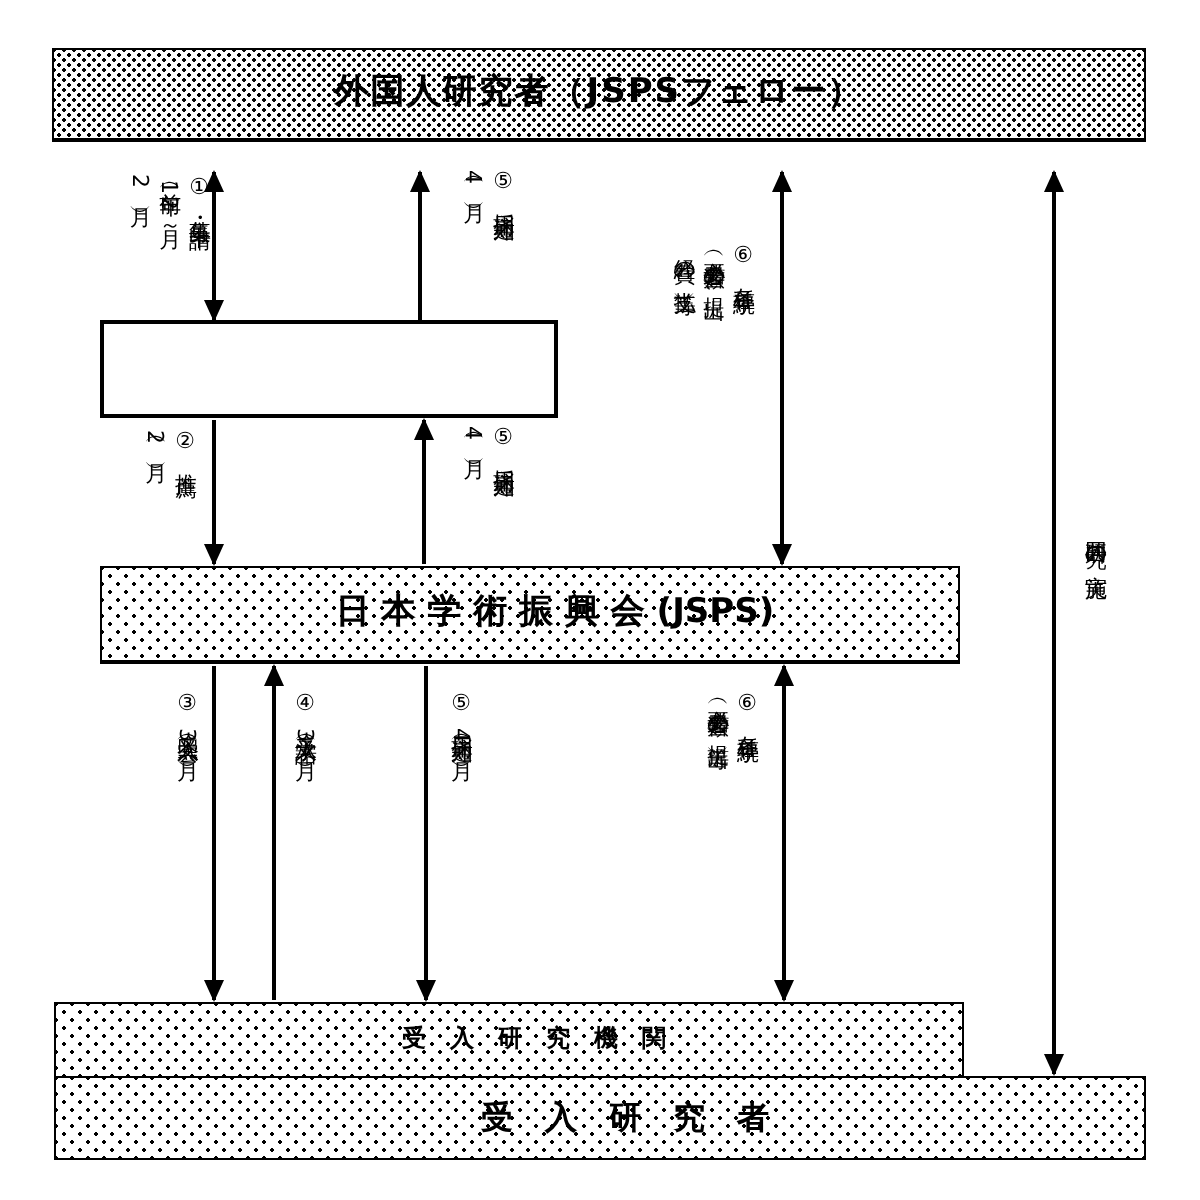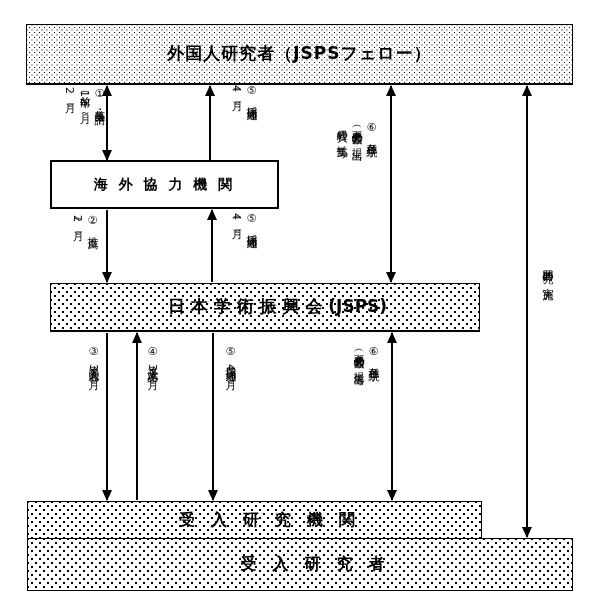--- a/index.html
+++ b/index.html
@@ -21,27 +21,27 @@
       radial-gradient(#000 0.9px, transparent 1px);
     background-size:5px 5px; background-position:0 0, 2.5px 2.5px;
   }
   .dots-sparse {
     background-color:#fff;
     background-image:
       radial-gradient(#000 0.9px, transparent 1px),
       radial-gradient(#000 0.9px, transparent 1px);
     background-size:8px 8px; background-position:0 0, 4px 4px;padding-left:25px;
   }
-  .box-foreign   { left:26px;  top:24px;  width:547px; height:61px; font-size:17px; letter-spacing:1px; border-width:1px 1px 2px 1px; }
+  .box-foreign   { left:26px;  top:24px;  width:547px; height:47px; font-size:17px; letter-spacing:1px; border-width:1px 1px 2px 1px; }
   .box-overseas  { left:50px;  top:160px; width:229px; height:49px; background:#fff; border-width:2px; flex-direction:column; font-size:14px; }
   .box-overseas .l1 { letter-spacing:3px; }
   .box-overseas .l2 { margin-top:1px; }
   .box-jsps      { left:50px;  top:283px; width:430px; height:49px; font-size:17px; border-width:1px 1px 2px 1px; }
-  .box-hostinst  { left:27px;  top:501px; width:455px; height:38px; font-size:16px; }
-  .box-hostres   { left:27px;  top:538px; width:546px; height:53px; font-size:16px; }
+  .box-hostinst  { left:27px;  top:501px; width:455px; height:38px; font-size:12px; }
+  .box-hostres   { left:27px;  top:538px; width:546px; height:42px; font-size:16px; }
   .box-inner { background:transparent; padding:0 4px; }
 
   
   .arrow { position:absolute; width:2px; background:#000; }
   .arrow.up::before {
     content:""; position:absolute; top:-1px; left:1px; transform:translateX(-50%);
     border-left:5px solid transparent; border-right:5px solid transparent;
     border-bottom:11px solid #000; width:0; height:0;
   }
   .arrow.down::after {
@@ -62,21 +62,20 @@
 </head>
 <body>
 
 <div class="canvas">
 
   <div class="box dots-dense box-foreign">
     <span class="box-inner">外国人研究者（JSPSフェロー）</span>
   </div>
 
   <div class="box box-overseas">
-    <span class="l1">海 外 協 力 機 関</span>
   </div>
 
   <div class="box dots-sparse box-jsps">
     <span class="box-inner">日 本 学 術 振 興 会 (JSPS)</span>
   </div>
 
   <div class="box dots-sparse box-hostinst">
     <span class="box-inner">受　入　研　究　機　関</span>
   </div>
 

